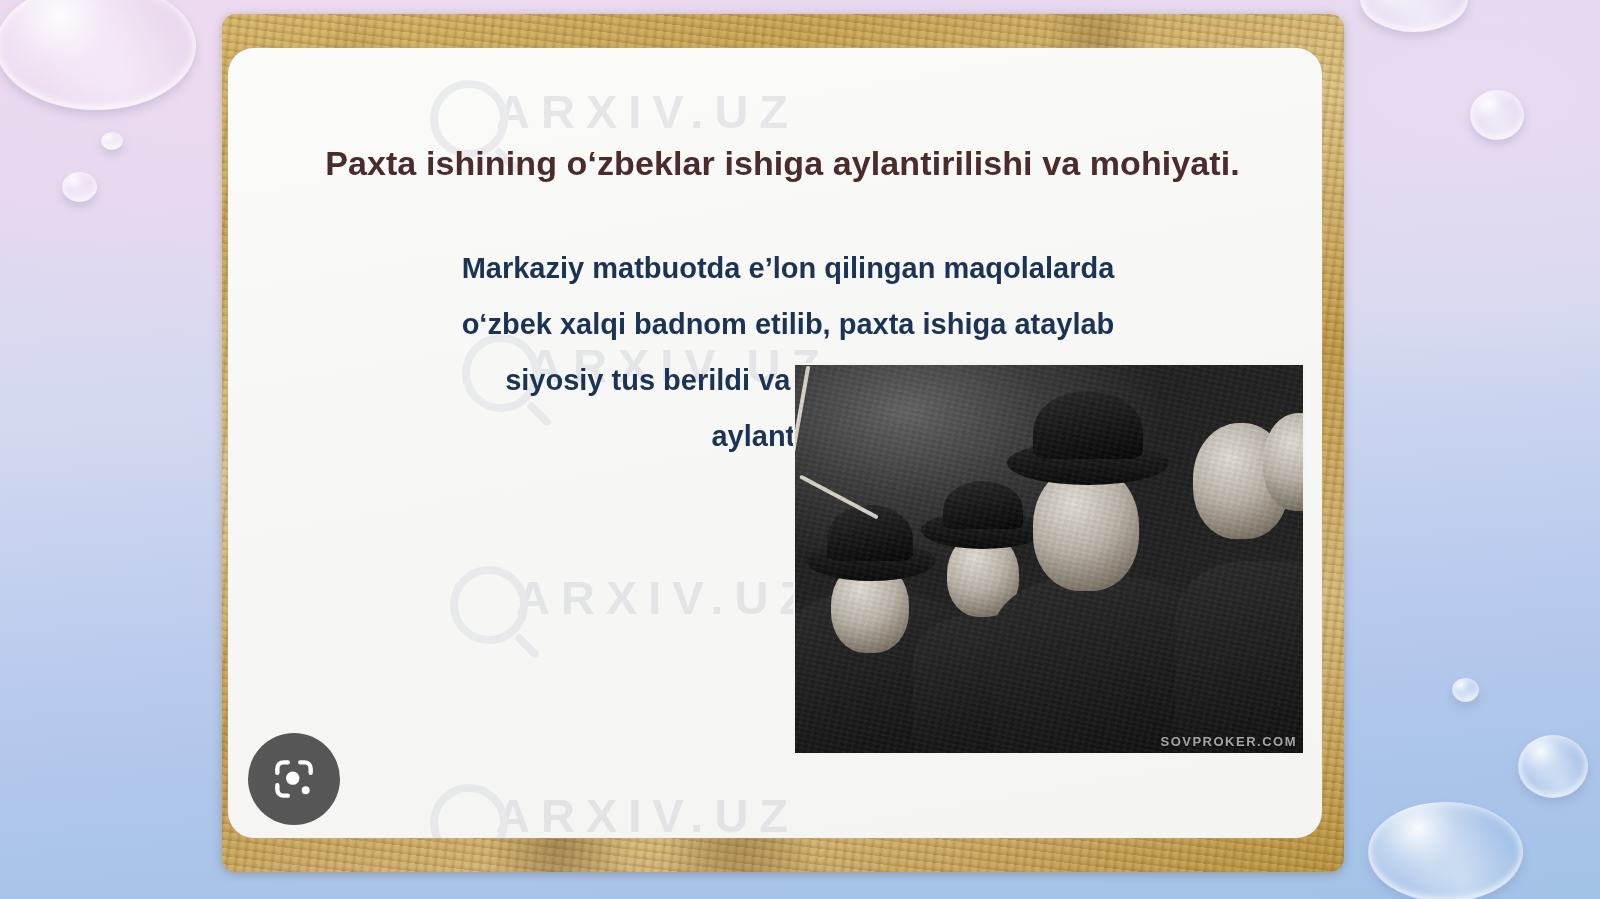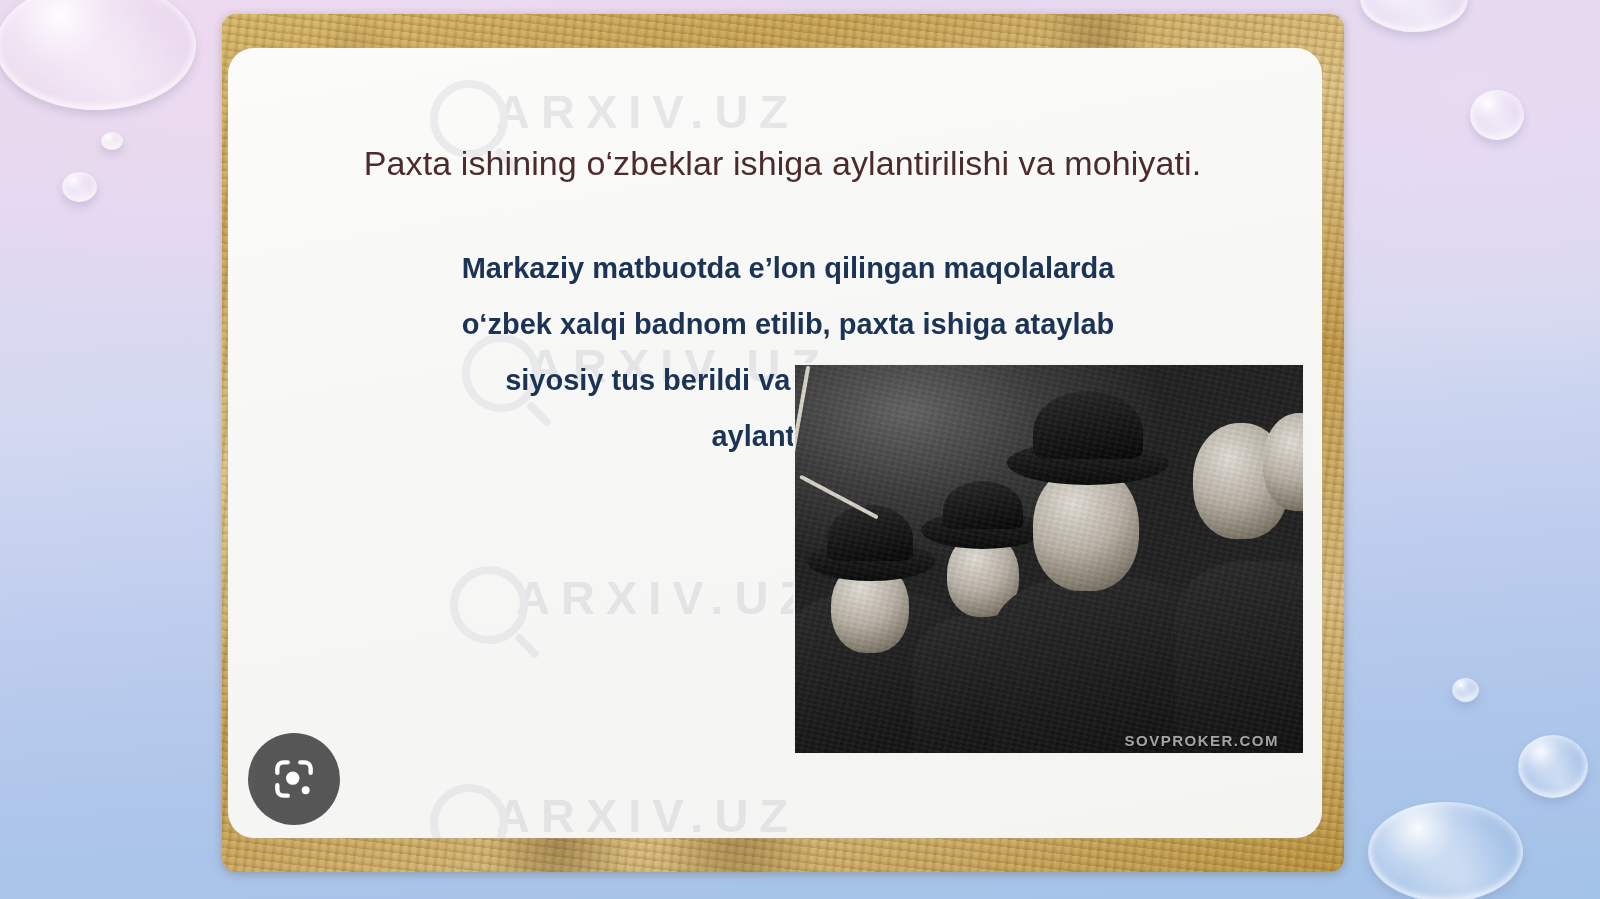--- a/index.html
+++ b/index.html
@@ -70,21 +70,21 @@
   }
   .wm .wm-glass::after {
     content:""; position:absolute; right:-22px; bottom:-14px;
     width:30px; height:8px; background:#d2d4d9; border-radius:4px;
     transform:rotate(45deg);
   }
 
   
   .slide-title {
     position:absolute; left:15px; right:0; top:96px;
-    text-align:center; font-size:34px; font-weight:400; letter-spacing:.1px;
+    text-align:center; font-size:34px; font-weight:700; letter-spacing:.1px;
     color:#4b2b2b;
   }
   .para-1 {
     position:absolute; left:210px; width:700px; top:192px;
     text-align:center; font-size:29px; font-weight:700; line-height:56px;
     color:#1b3354;
   }
   .para-2 {
     position:absolute; left:30px; width:500px; top:410px;
     text-align:center; font-size:27px; font-weight:700; line-height:54px;
@@ -116,22 +116,22 @@
   .hat  { background:linear-gradient(170deg,#2a2a2a,#080808); border-radius:52% 52% 14% 14%/62% 62% 12% 12%; }
   .brim { background:linear-gradient(180deg,#262626,#0b0b0b); border-radius:50%; }
   .cotton {
     border-radius:50%;
     background:radial-gradient(circle at 34% 28%, #ffffff 0%, #f3f2ee 42%, #d8d5cc 72%, #a9a59a 100%);
     box-shadow:0 0 10px rgba(255,255,255,.35);
   }
   .stem { background:#d7d3c6; border-radius:2px; }
 
   .ph-wm {
-    position:absolute; right:24px; bottom:4px;
-    font-size:15px; font-weight:700; letter-spacing:1.5px;
+    position:absolute; right:6px; bottom:4px;
+    font-size:13px; font-weight:700; letter-spacing:1.5px;
     color:rgba(226,226,226,.70);
     text-shadow:0 1px 2px rgba(0,0,0,.7);
     font-family:"Liberation Sans", sans-serif;
   }
 
   
   .lens-btn {
     position:absolute; left:248px; top:733px; width:92px; height:92px;
     border-radius:50%; background:#4b4b4b; opacity:.93;
     display:flex; align-items:center; justify-content:center;

